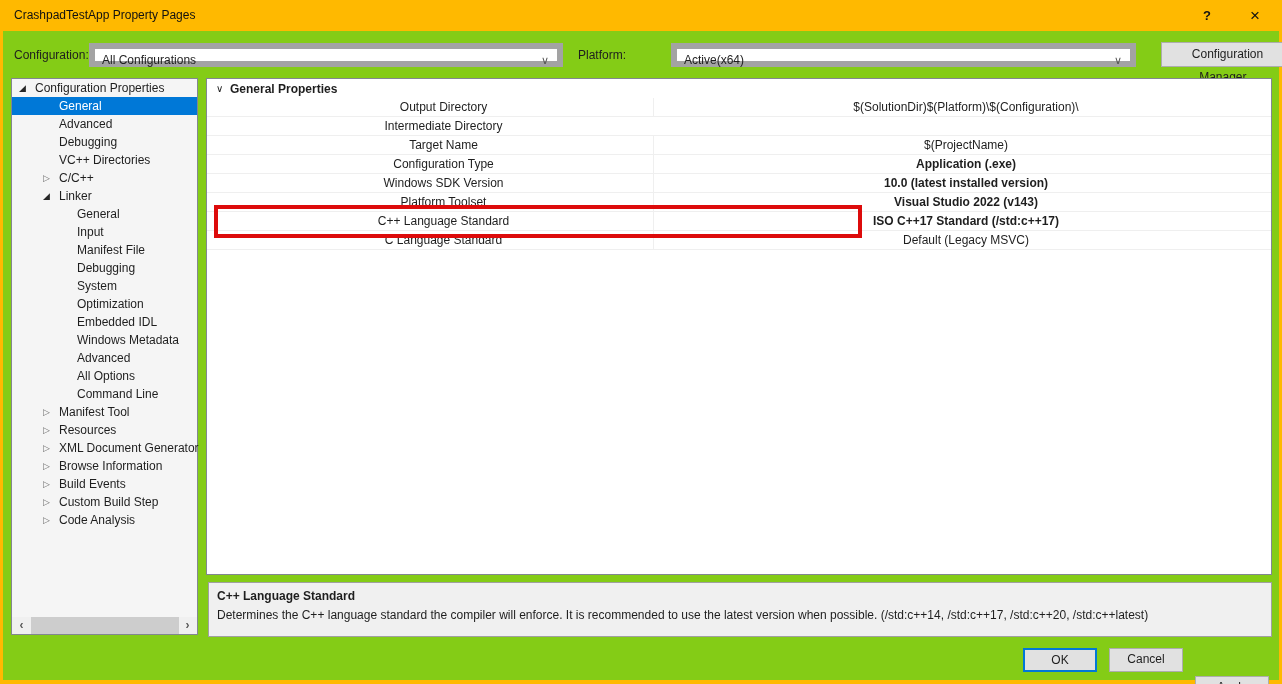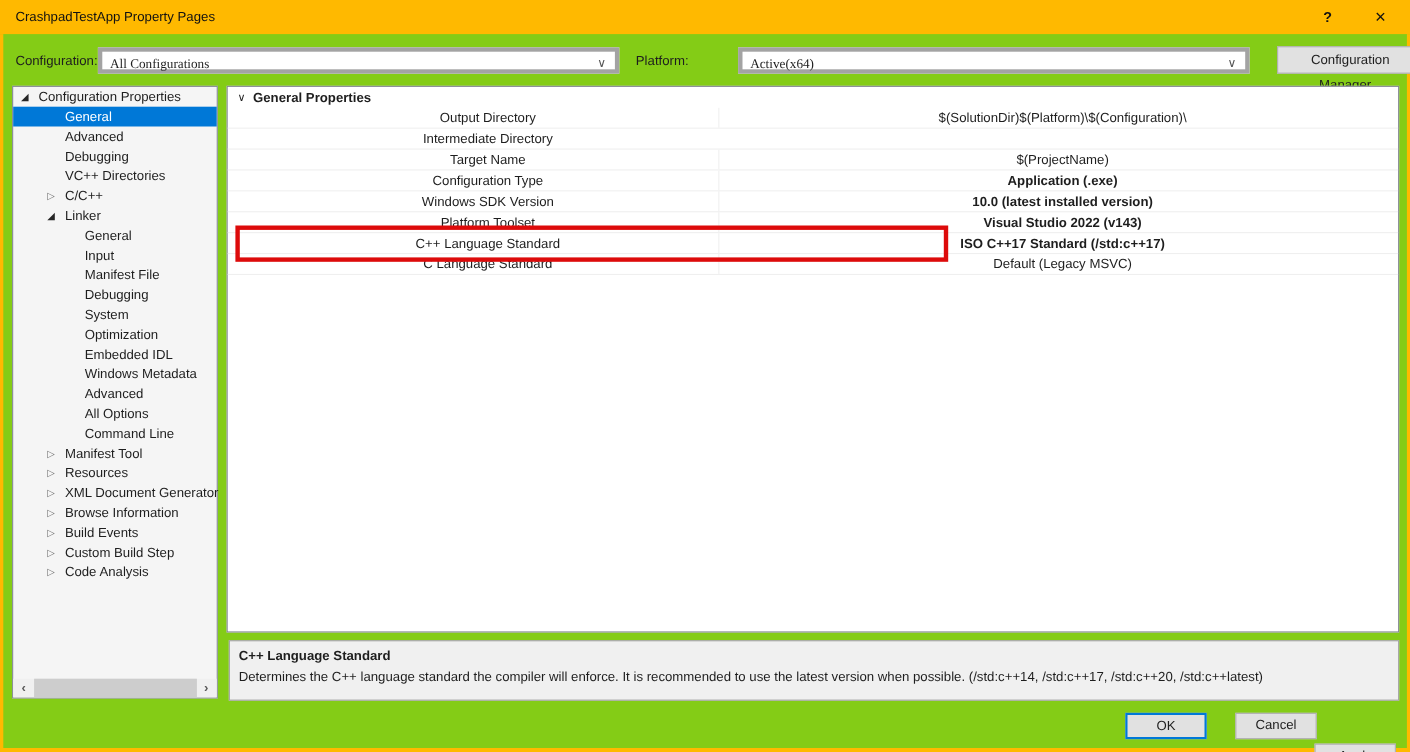--- a/index.html
+++ b/index.html
@@ -14,21 +14,21 @@
   .tb-btn { position:absolute; top:0; height:31px; line-height:31px; text-align:center; color:#111; cursor:default; }
   .help-btn { left:1196px; width:22px; font-size:13px; font-weight:bold; }
   .close-btn { left:1242px; width:26px; font-size:17px; }
   .frame { position:absolute; background:var(--gold); }
   .f-left { left:0; top:31px; bottom:0; width:3px; }
   .f-right { right:0; top:31px; bottom:0; width:3px; }
   .f-bottom { left:0; bottom:0; width:1282px; height:4px; }
 
   
   .tb-label { position:absolute; top:43px; line-height:24px; }
-  .combo { position:absolute; top:43px; height:24px; background:#fff; border:4px solid #a3a3a3; line-height:22px; padding-left:7px; cursor:default;font-family:Liberation Serif, serif; }
+  .combo { position:absolute; top:43px; height:24px; background:#fff; border:6px solid #a3a3a3; line-height:22px; padding-left:7px; cursor:default; }
   .combo .chev { position:absolute; right:8px; top:0; color:#565656; font-size:11px; line-height:22px; }
   .combo-config { left:89px; width:474px; }
   .combo-platform { left:671px; width:465px; }
   .btn { position:absolute; background:#E1E1E1; border:1px solid #ADADAD; text-align:center; cursor:default; }
   .cfg-mgr { left:1161px; top:42px; width:133px; height:25px; line-height:23px; }
 
   
   .tree-panel { position:absolute; left:11px; top:78px; width:187px; height:557px; background:#F5F5F5; border:1px solid #828790; }
   .tree-row { height:18px; display:flex; align-items:center; white-space:nowrap; cursor:default; }
   .tree-row.lvl0 { padding-left:7px; } .tree-row.lvl1 { padding-left:31px; } .tree-row.lvl2 { padding-left:49px; }
@@ -53,21 +53,21 @@
   .grid-row .value.bold { font-weight:bold; }
   .red-box { position:absolute; left:7px; top:126px; width:648px; height:33px; border:4px solid #DD0B0B; pointer-events:none; }
 
   
   .desc-panel { position:absolute; left:208px; top:582px; width:1064px; height:55px; background:#F0F0F0; border:1px solid #A0A0A0; padding:6px 8px; }
   .desc-title { font-weight:bold; margin-bottom:5px; }
 
   
   .footer-btn { top:648px; width:74px; height:24px; line-height:21px; }
   .ok { left:1023px; border:2px solid var(--sel); }
-  .cancel { left:1109px;margin-left:14px; } .apply { left:1195px;margin-top:28px; }
+  .cancel { left:1109px; } .apply { left:1195px;margin-top:28px; }
 </style>
 </head>
 <body>
 
 <div id="window">
 
   <div class="titlebar">
     <span class="title-text">CrashpadTestApp Property Pages</span>
     <span class="tb-btn help-btn">?</span>
     <span class="tb-btn close-btn">×</span>

